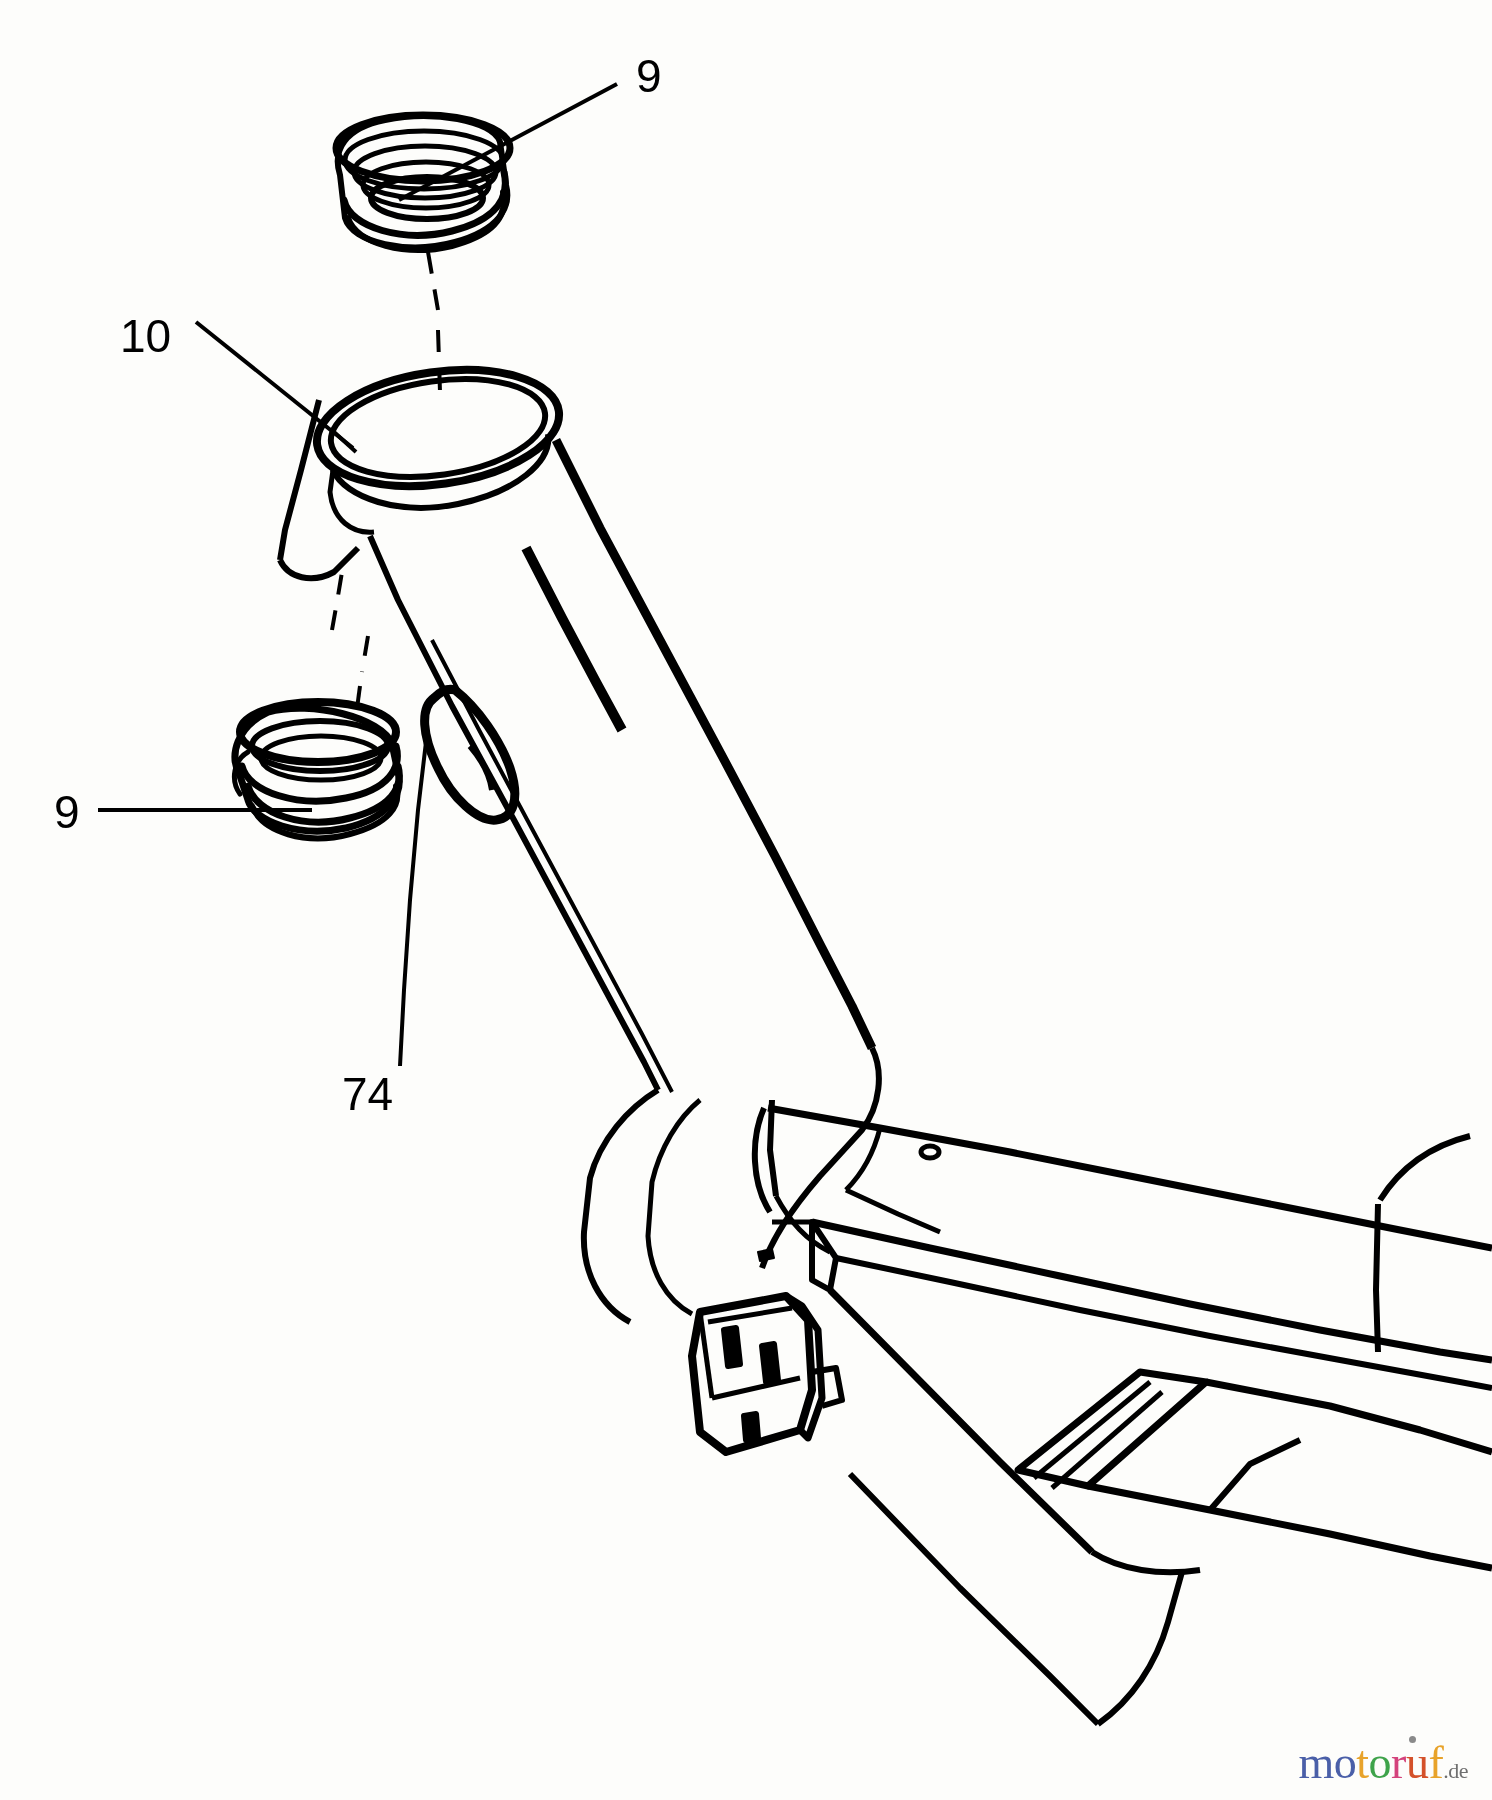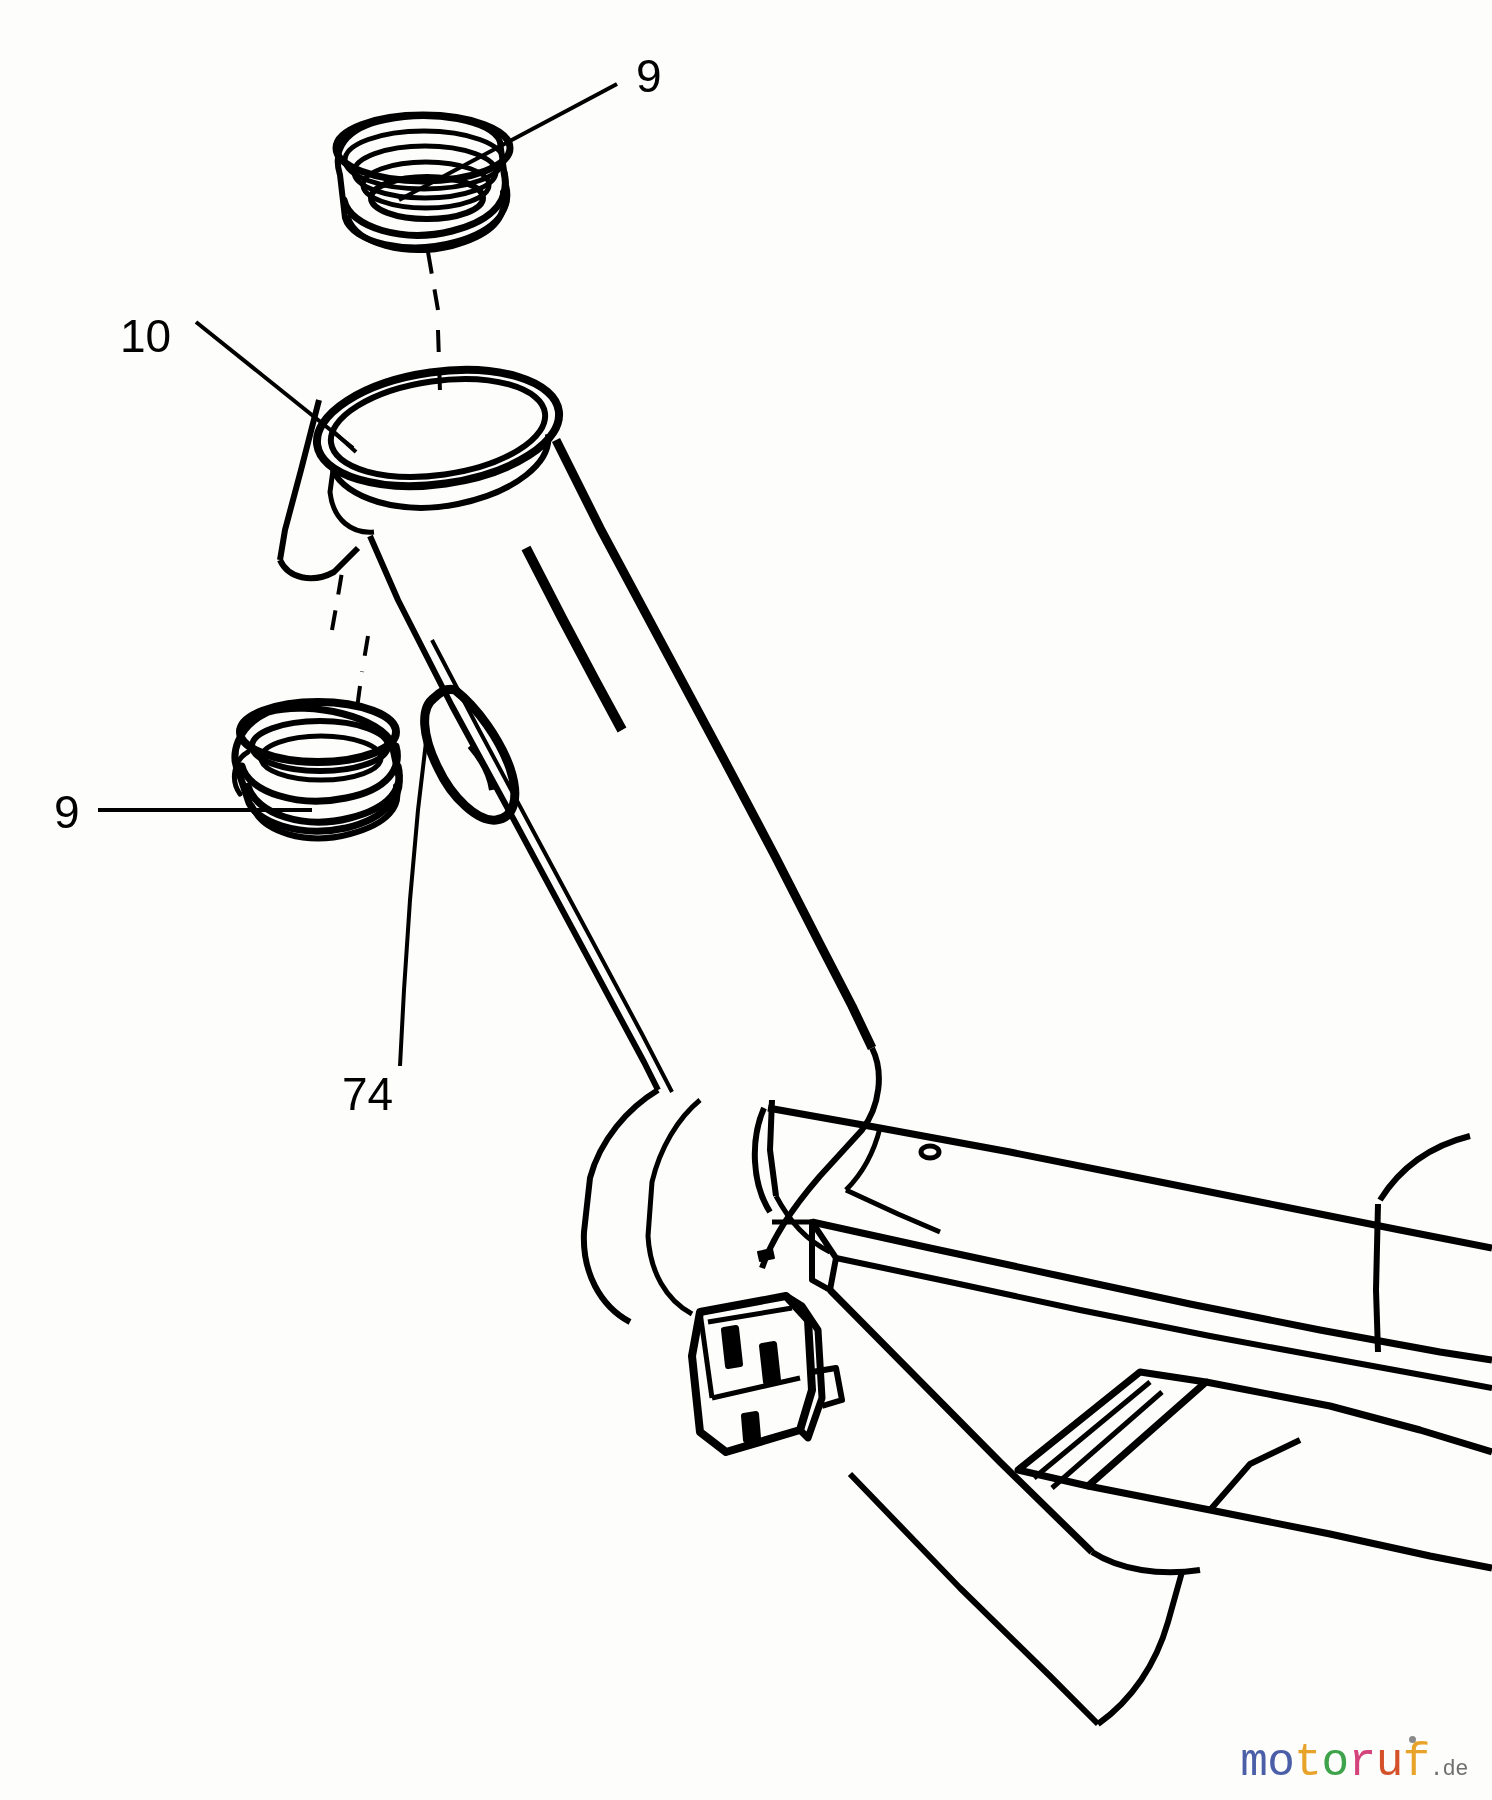--- a/index.html
+++ b/index.html
@@ -26,21 +26,21 @@
   }
   .callout-text {
     font-family: "Liberation Sans", sans-serif;
     font-size: 46px;
     fill: #000000;
   }
   .wm {
     position: absolute;
     right: 24px;
     bottom: 14px;
-    font-family: Liberation Mono, monospace;
+    font-family: Liberation Serif, serif;
     font-size: 46px;
     letter-spacing: -0.5px;
     white-space: nowrap;
     line-height: 1;
   }
   .wm span { display: inline; }
   .wm .suffix {
     font-size: 22px;
     color: #6f6f6f;
   }

